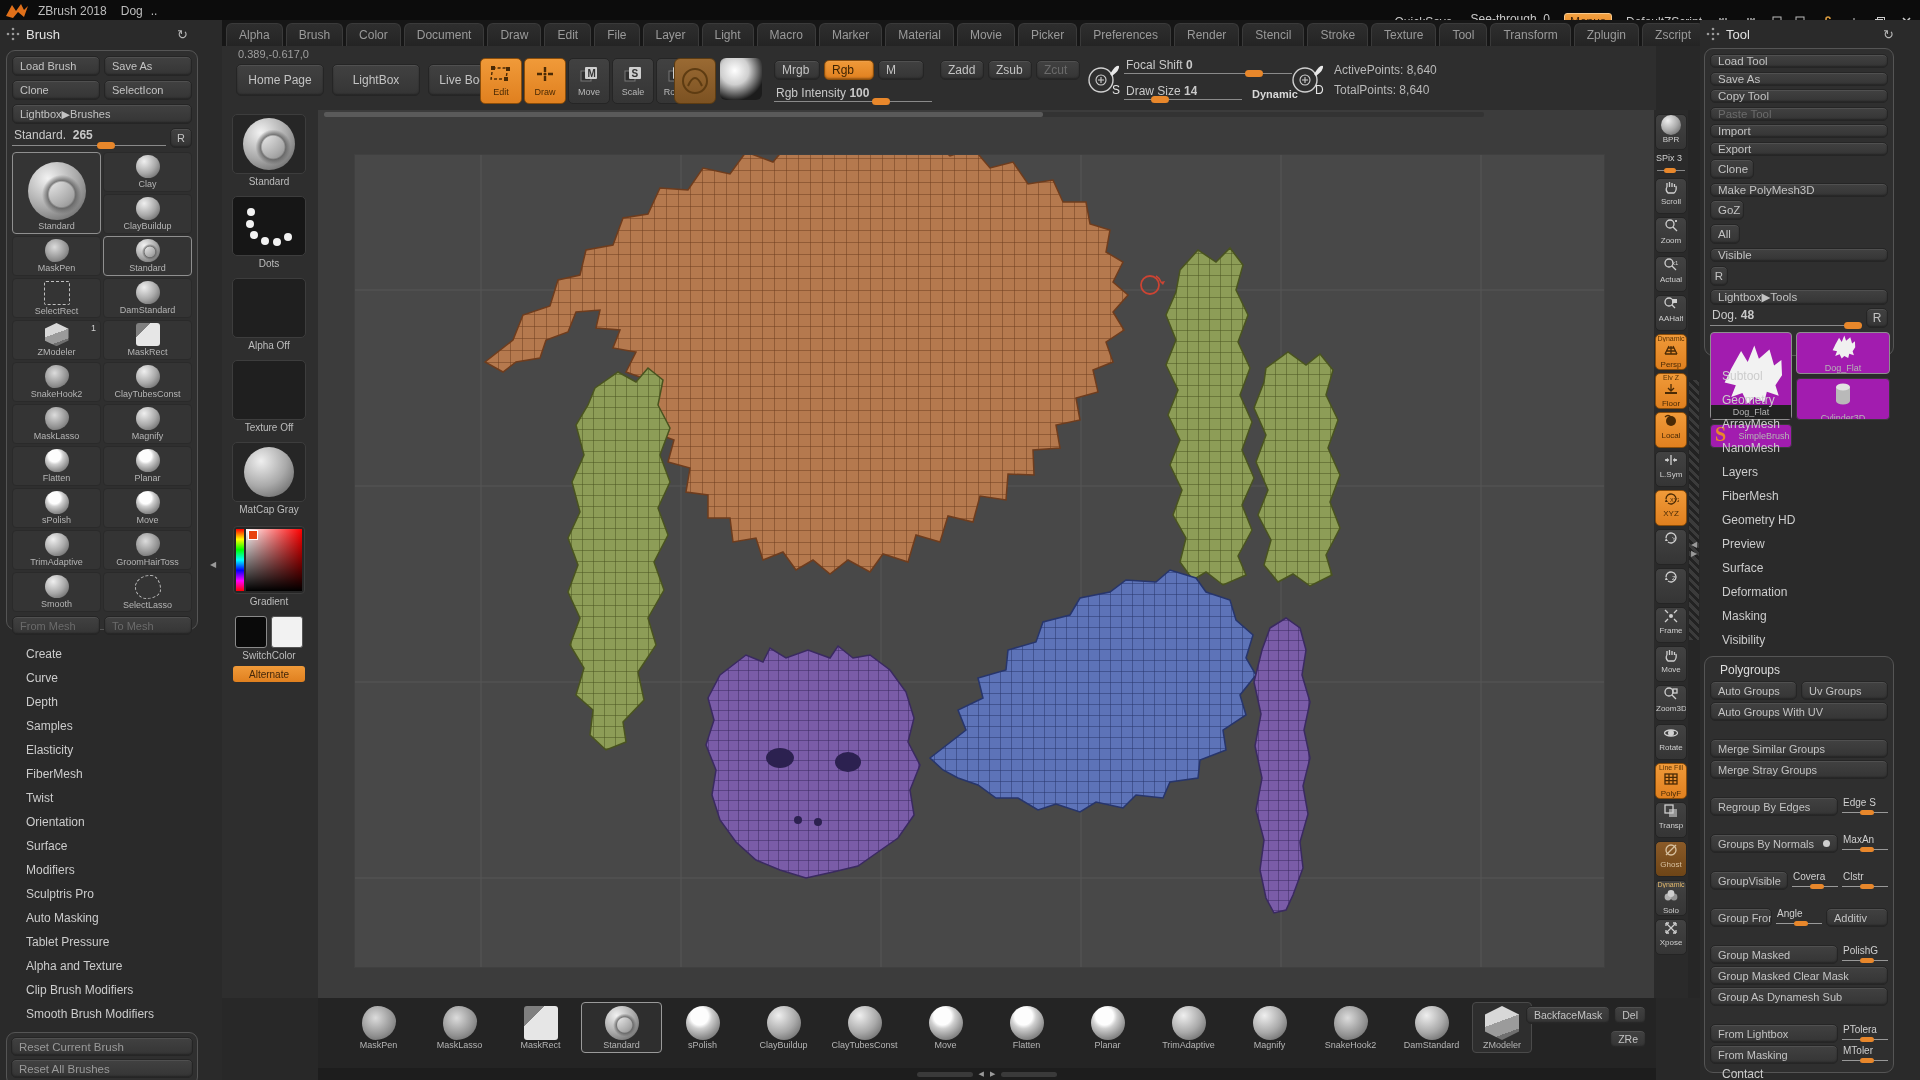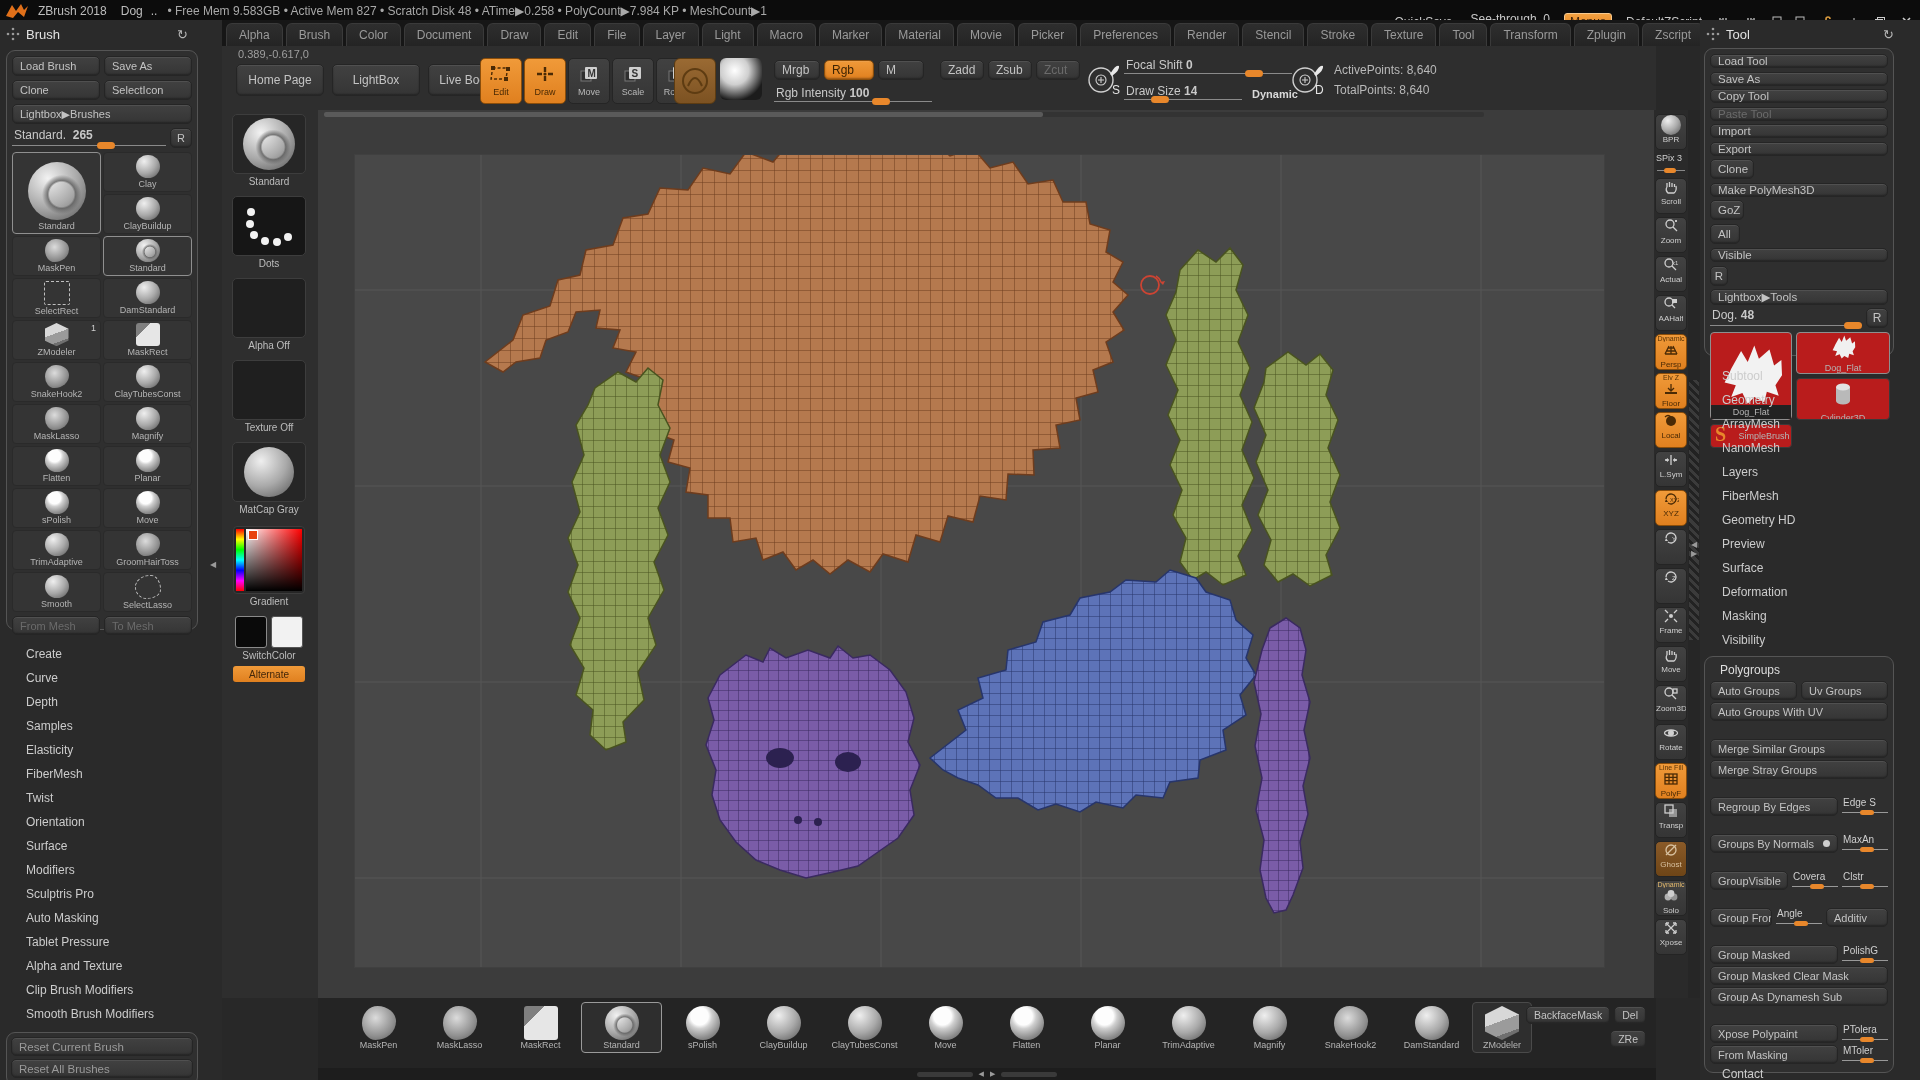--- a/index.html
+++ b/index.html
@@ -119,21 +119,21 @@
   #divstrip .arr{position:absolute;left:0;top:430px;width:12px;text-align:center;font-size:8px;color:#9a9a9a;cursor:pointer;}
   #ldiv-arr{left:210px;top:540px;width:12px;font-size:8px;color:#9a9a9a;}
   
   #righttray{left:1700px;top:20px;width:220px;height:1060px;background:#2a2a2a;}
   #tool-hdr{position:absolute;left:6px;top:4px;width:196px;height:20px;display:flex;align-items:center;color:#e2e2e2;font-size:13px;}
   #tool-box{left:4px;top:28px;width:190px;height:308px;padding:5px;}
   .trow{display:flex;gap:4px;margin-bottom:3px;flex-direction:column;}
   .trow .zbtn{height:20px;font-size:11.5px;flex:1;}
   #tool-slider-row{display:flex;gap:4px;align-items:flex-end;}
   #tool-thumbs{position:relative;margin-top:4px;height:116px;}
-  .tthumb{position:absolute;background:#b91c1c;border:1px solid #3a3a3a;border-radius:4px;display:flex;flex-direction:column;align-items:center;justify-content:flex-end;cursor:pointer;box-sizing:border-box;}
+  .tthumb{position:absolute;background:#a21caf;border:1px solid #3a3a3a;border-radius:4px;display:flex;flex-direction:column;align-items:center;justify-content:flex-end;cursor:pointer;box-sizing:border-box;}
   .tthumb.sel{border-color:#8f8f8f;}
   #tool-sections{left:14px;top:344px;width:190px;}
   #tool-sections .sec-label{height:24px;line-height:24px;padding-left:8px;}
   #pg-box{left:4px;top:636px;width:190px;padding:5px 5px 6px 5px;}
   #pg-title{font-size:12px;color:#dedede;padding:1px 0 4px 10px;}
   .pg-row{display:flex;gap:4px;margin-bottom:2px;align-items:flex-end;}
   .pg-row .zbtn{height:19px;font-size:11px;flex:1;}
   .pg-gap{height:16px;}
   .mini-s{position:relative;width:46px;height:19px;font-size:10px;color:#cfcfcf;flex:none;}
   .mini-s .lab{position:absolute;left:1px;top:0;white-space:nowrap;overflow:hidden;width:100%;}
@@ -165,21 +165,20 @@
 
 <div id="app">
 
   <div class="abs" id="titlebar">
     <svg id="zlogo" viewBox="0 0 26 18">
       <path d="M2 14 L8 3 L12 9 L17 2 L20 8 L24 4 L20 15 L14 10 L9 16 Z" fill="#e0701a"></path>
     </svg>
     <span class="tb-txt">ZBrush 2018</span>
     <span class="tb-txt tb-doc">Dog</span>
     <span class="tb-txt">..</span>
-    <span class="tb-txt tb-stats">• Free Mem 9.583GB • Active Mem 827 • Scratch Disk 48 • ATime▶0.258 • PolyCount▶7.984 KP • MeshCount▶1</span>
     <div id="tb-right">
       <span class="tb-btn">QuickSave</span>
       <span class="tb-btn seethru">
         <span>See-through</span>&nbsp;&nbsp;<span>0</span>
         <span class="st-track"></span><span class="st-thumb"></span>
       </span>
       <span class="tb-orange">Menus</span>
       <span class="tb-btn">DefaultZScript</span>
       <span class="winico">
           <svg width="14" height="12" viewBox="0 0 14 12">
@@ -964,21 +963,21 @@
             </div>
           </div>
           <div class="pg-row">
             <div class="zbtn">Group Masked Clear Mask</div>
           </div>
           <div class="pg-row">
             <div class="zbtn">Group As Dynamesh Sub</div>
           </div>
           <div class="pg-gap"></div>
           <div class="pg-row">
-            <div class="zbtn">Xpose Polypaint</div>
+            <div class="zbtn">From Lightbox</div>
             <div class="mini-s">
               <span class="lab">PTolera</span>
               <span class="trk"></span>
               <span class="thm" style="left:40%"></span>
             </div>
           </div>
           <div class="pg-row">
             <div class="zbtn">From Masking</div>
             <div class="mini-s">
               <span class="lab">MToler</span>

